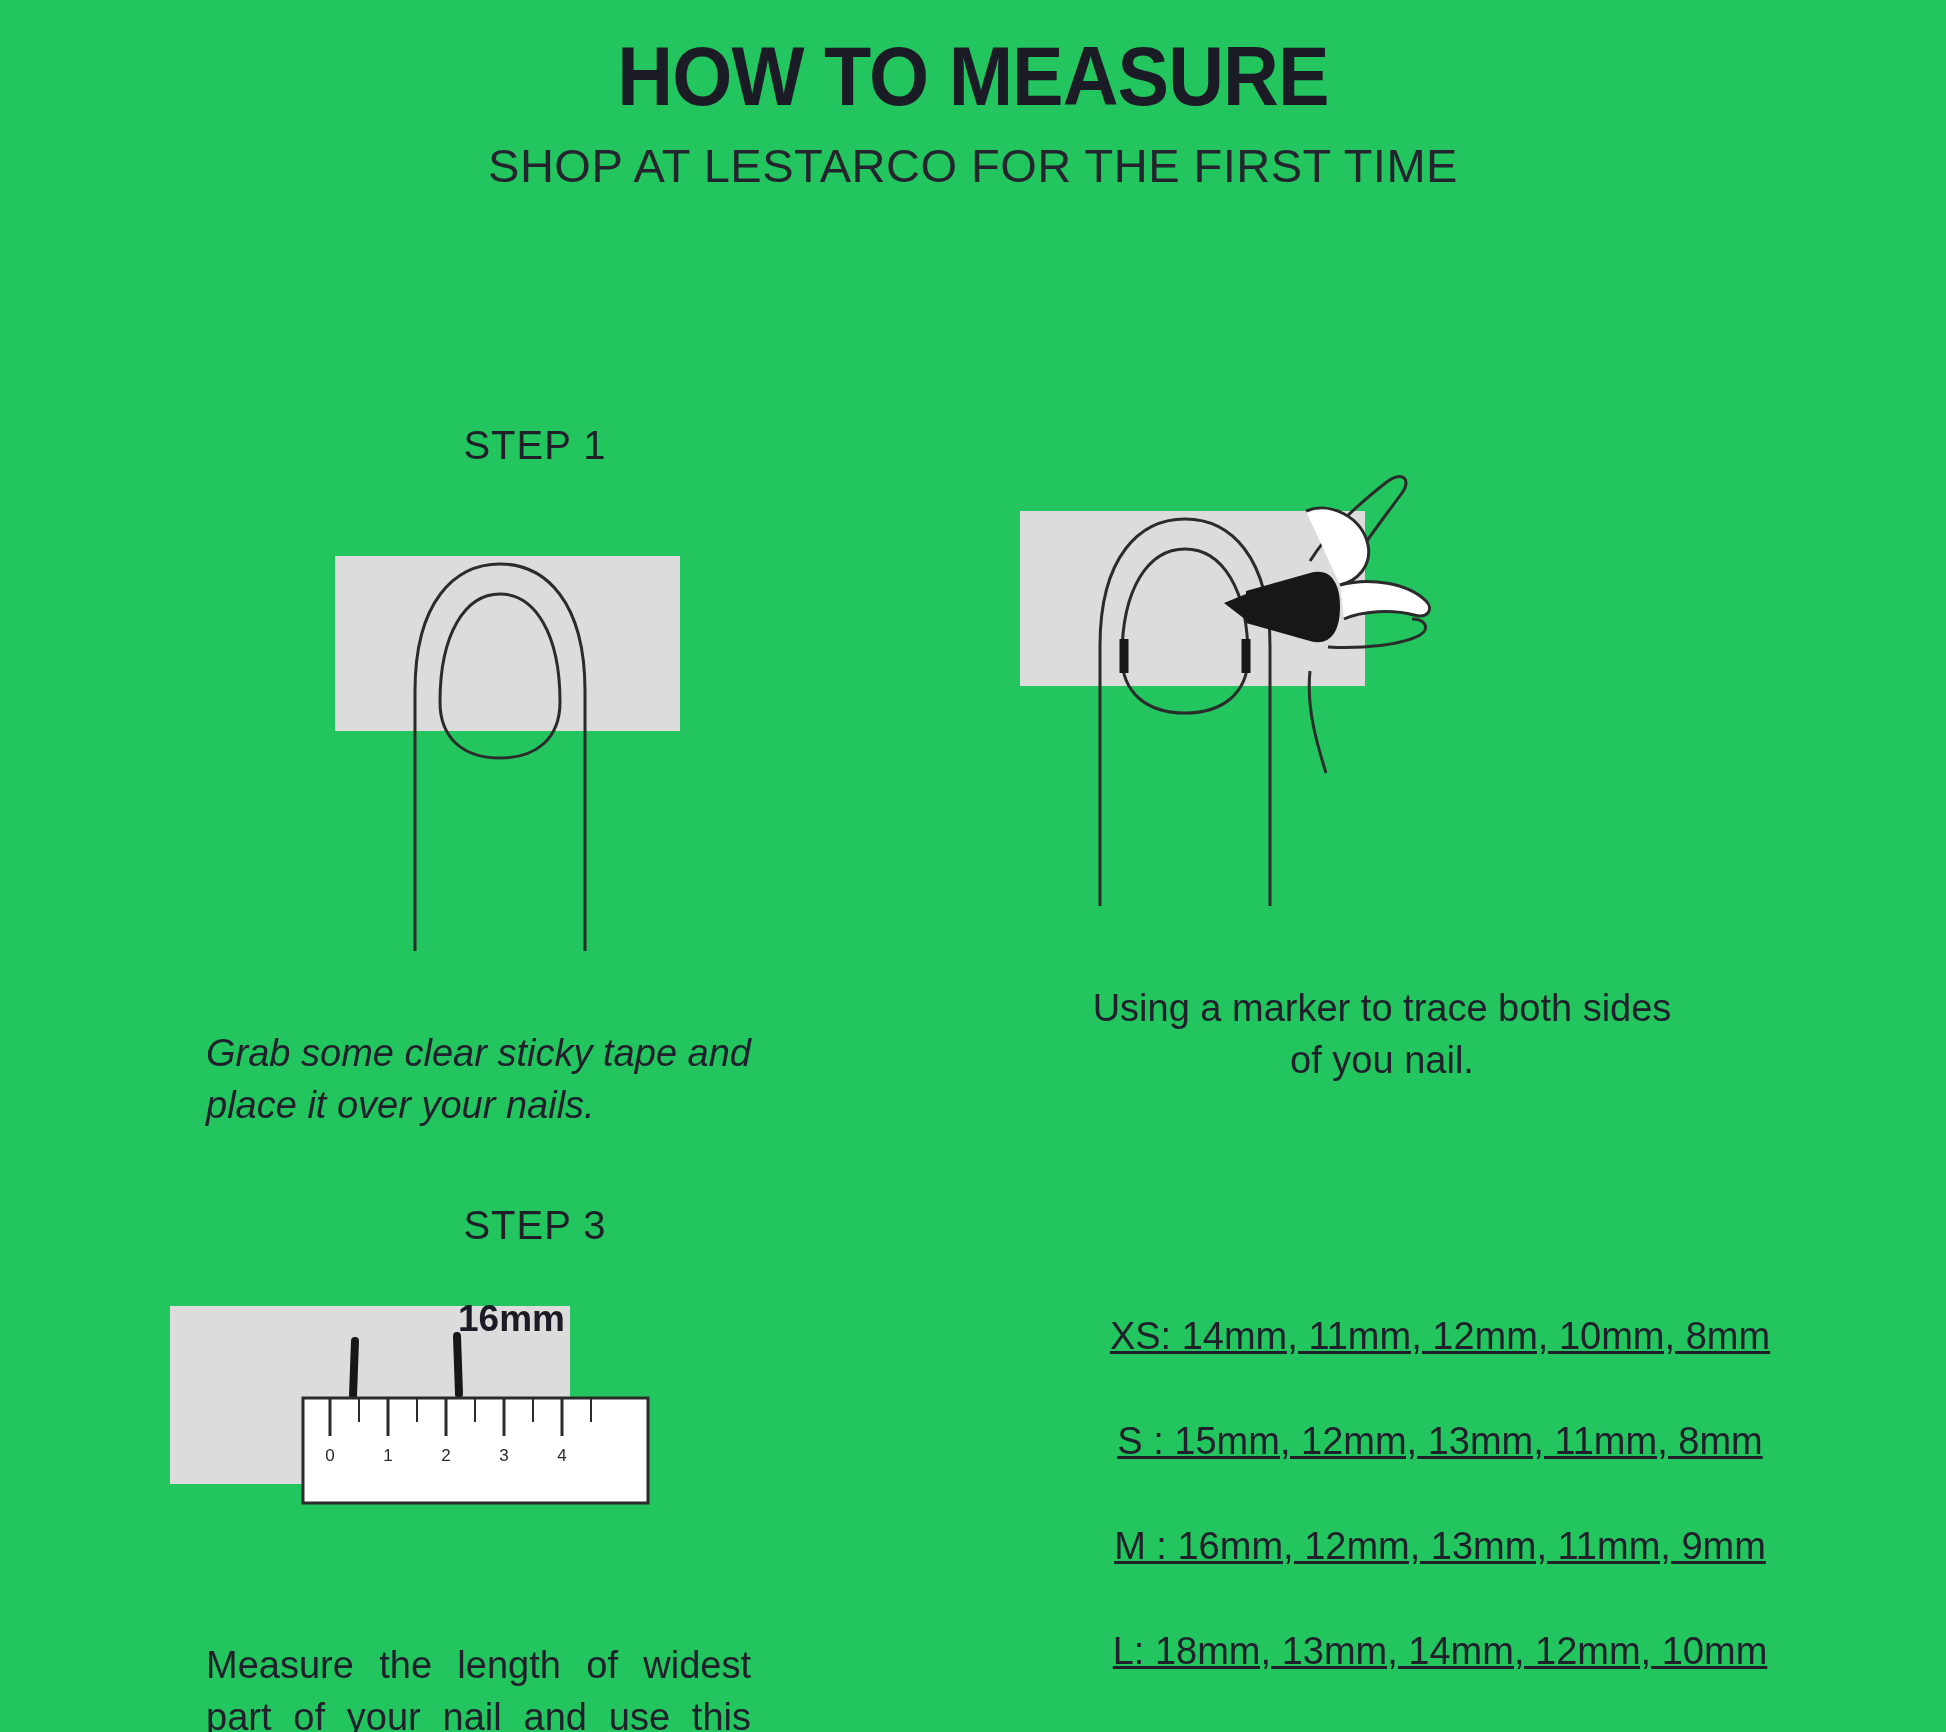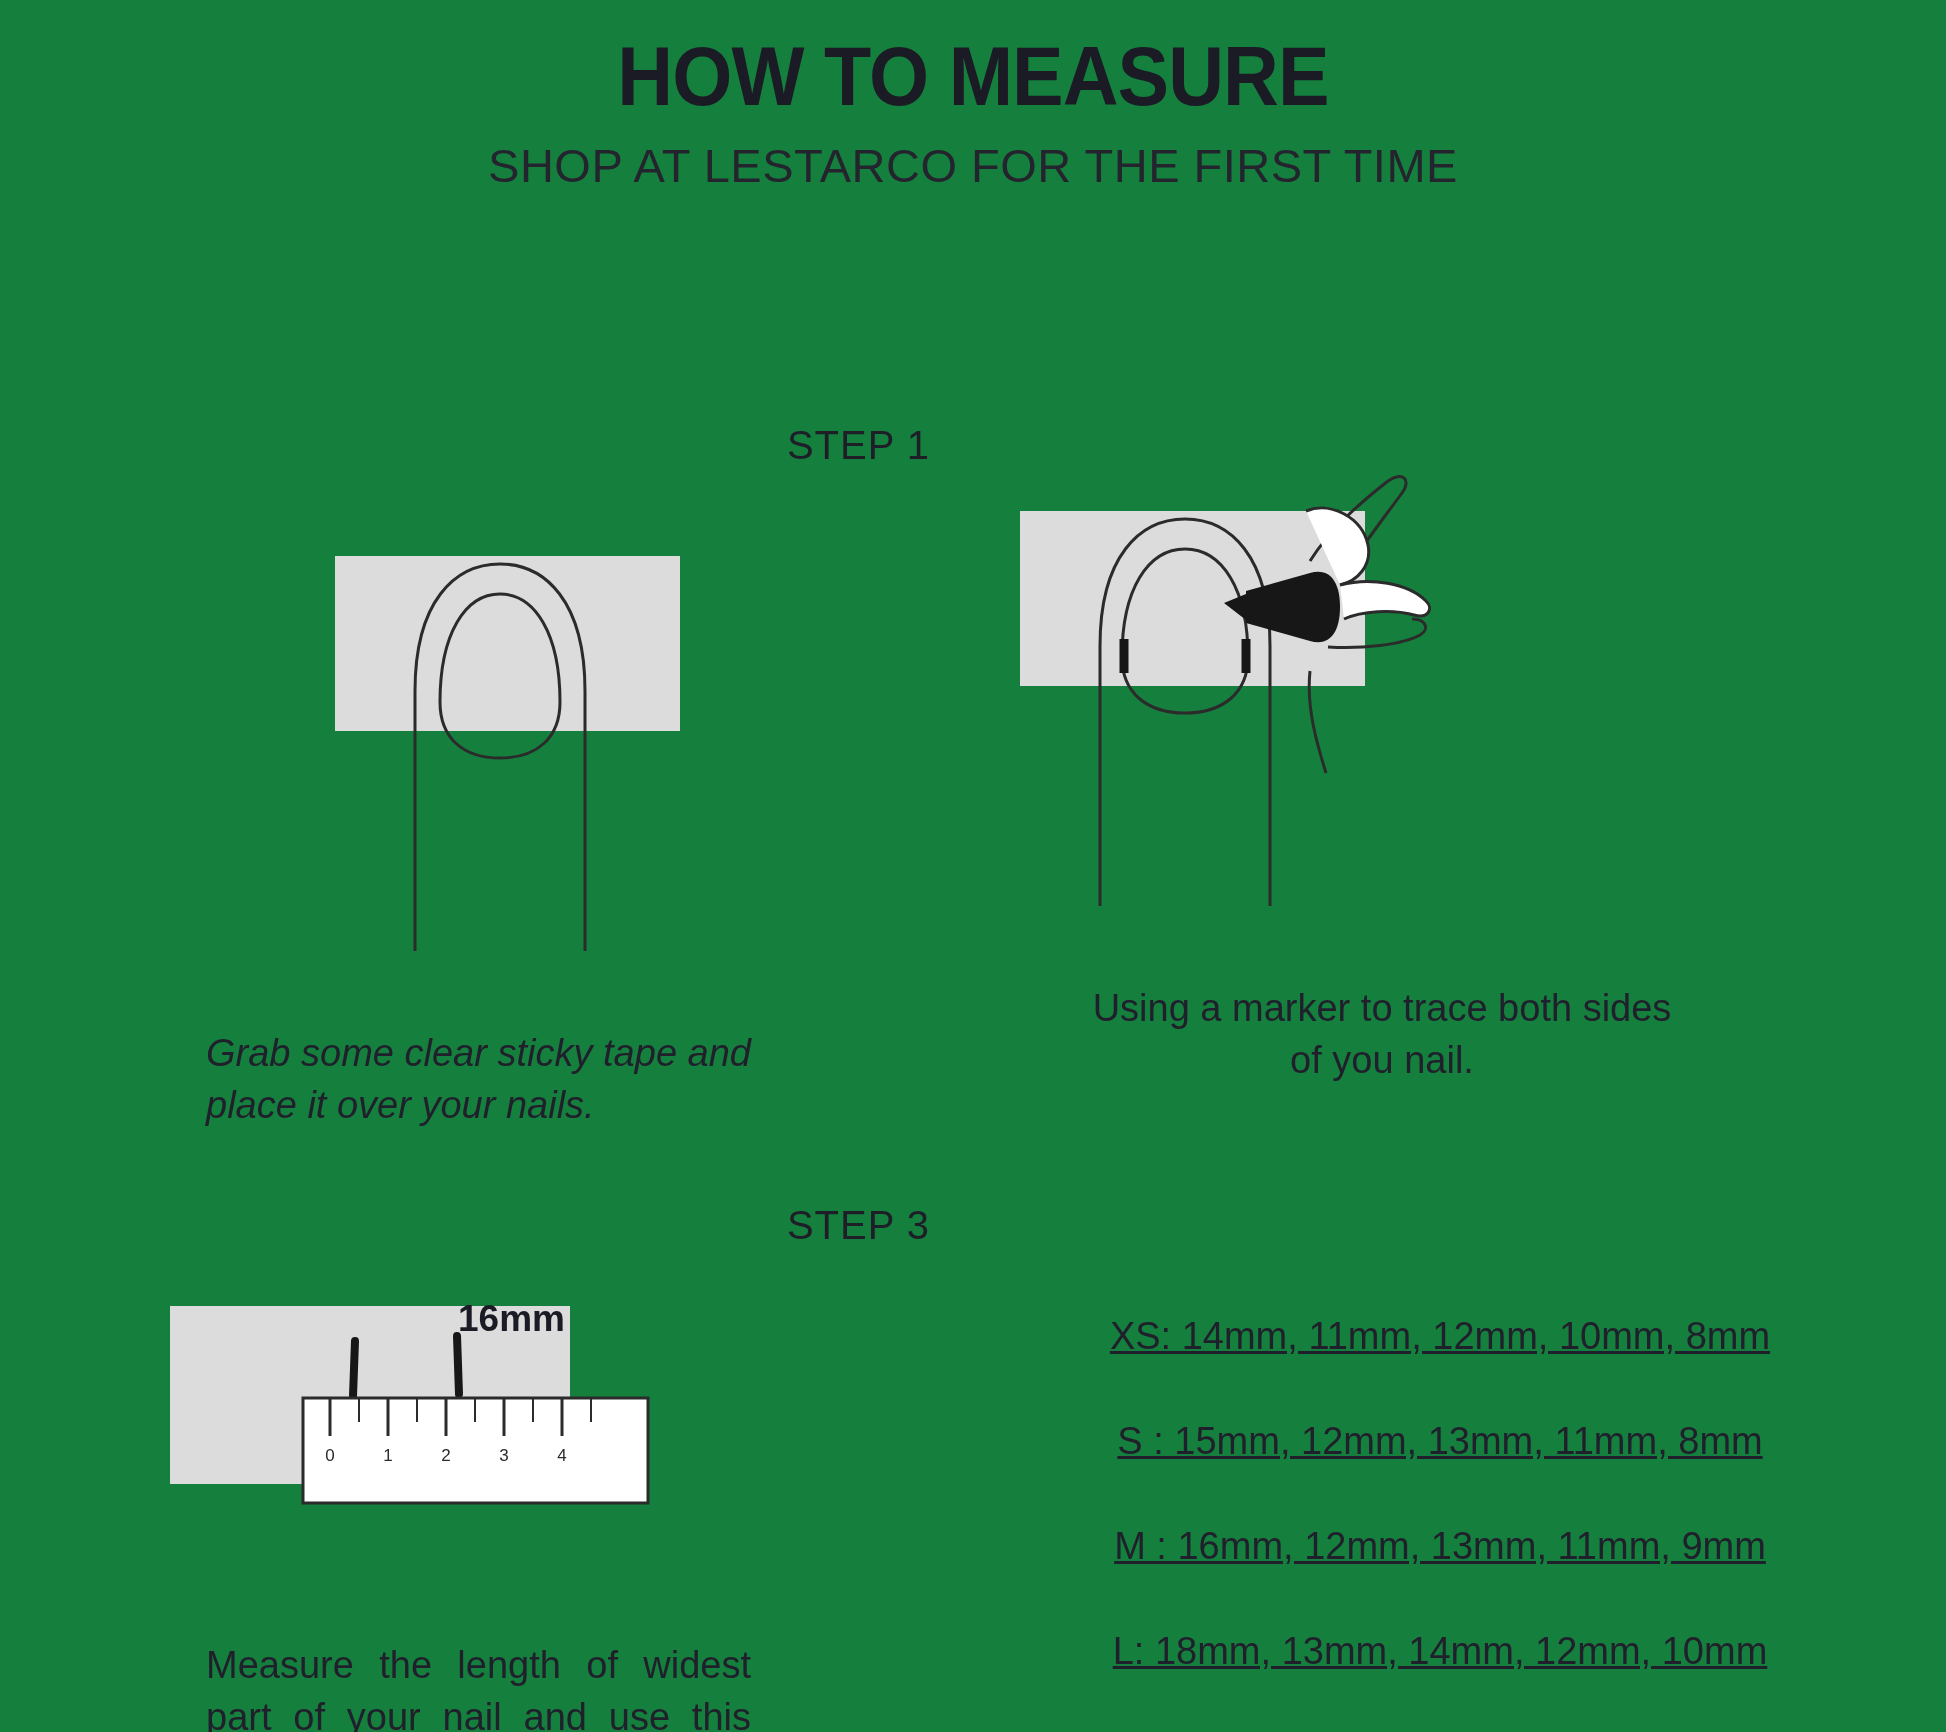--- a/index.html
+++ b/index.html
@@ -13,21 +13,21 @@
     height: 1732px;
     font-family: "Liberation Sans", sans-serif;
     color: #1a1a2e;
     position: relative;
     overflow: hidden;
   }
   .page {
     width: 1946px;
     height: 1732px;
     position: relative;
-    background: #15803d;
+    background: #22c55e;
   }
 
   
   .header {
     text-align: center;
     padding-top: 34px;
   }
   .title {
     font-family: "Liberation Sans", sans-serif;
     font-weight: bold;
@@ -50,21 +50,21 @@
   .grid {
     position: relative;
     width: 1946px;
   }
   .cell {
     position: absolute;
   }
   .step-label {
     font-size: 40px;
     color: #1e1e28;
-    text-align: right;
+    text-align: center;
     letter-spacing: 1px;
   }
 
   
   .caption {
     font-size: 38px;
     line-height: 1.36;
     color: #20202c;
   }
   .caption.justify {

